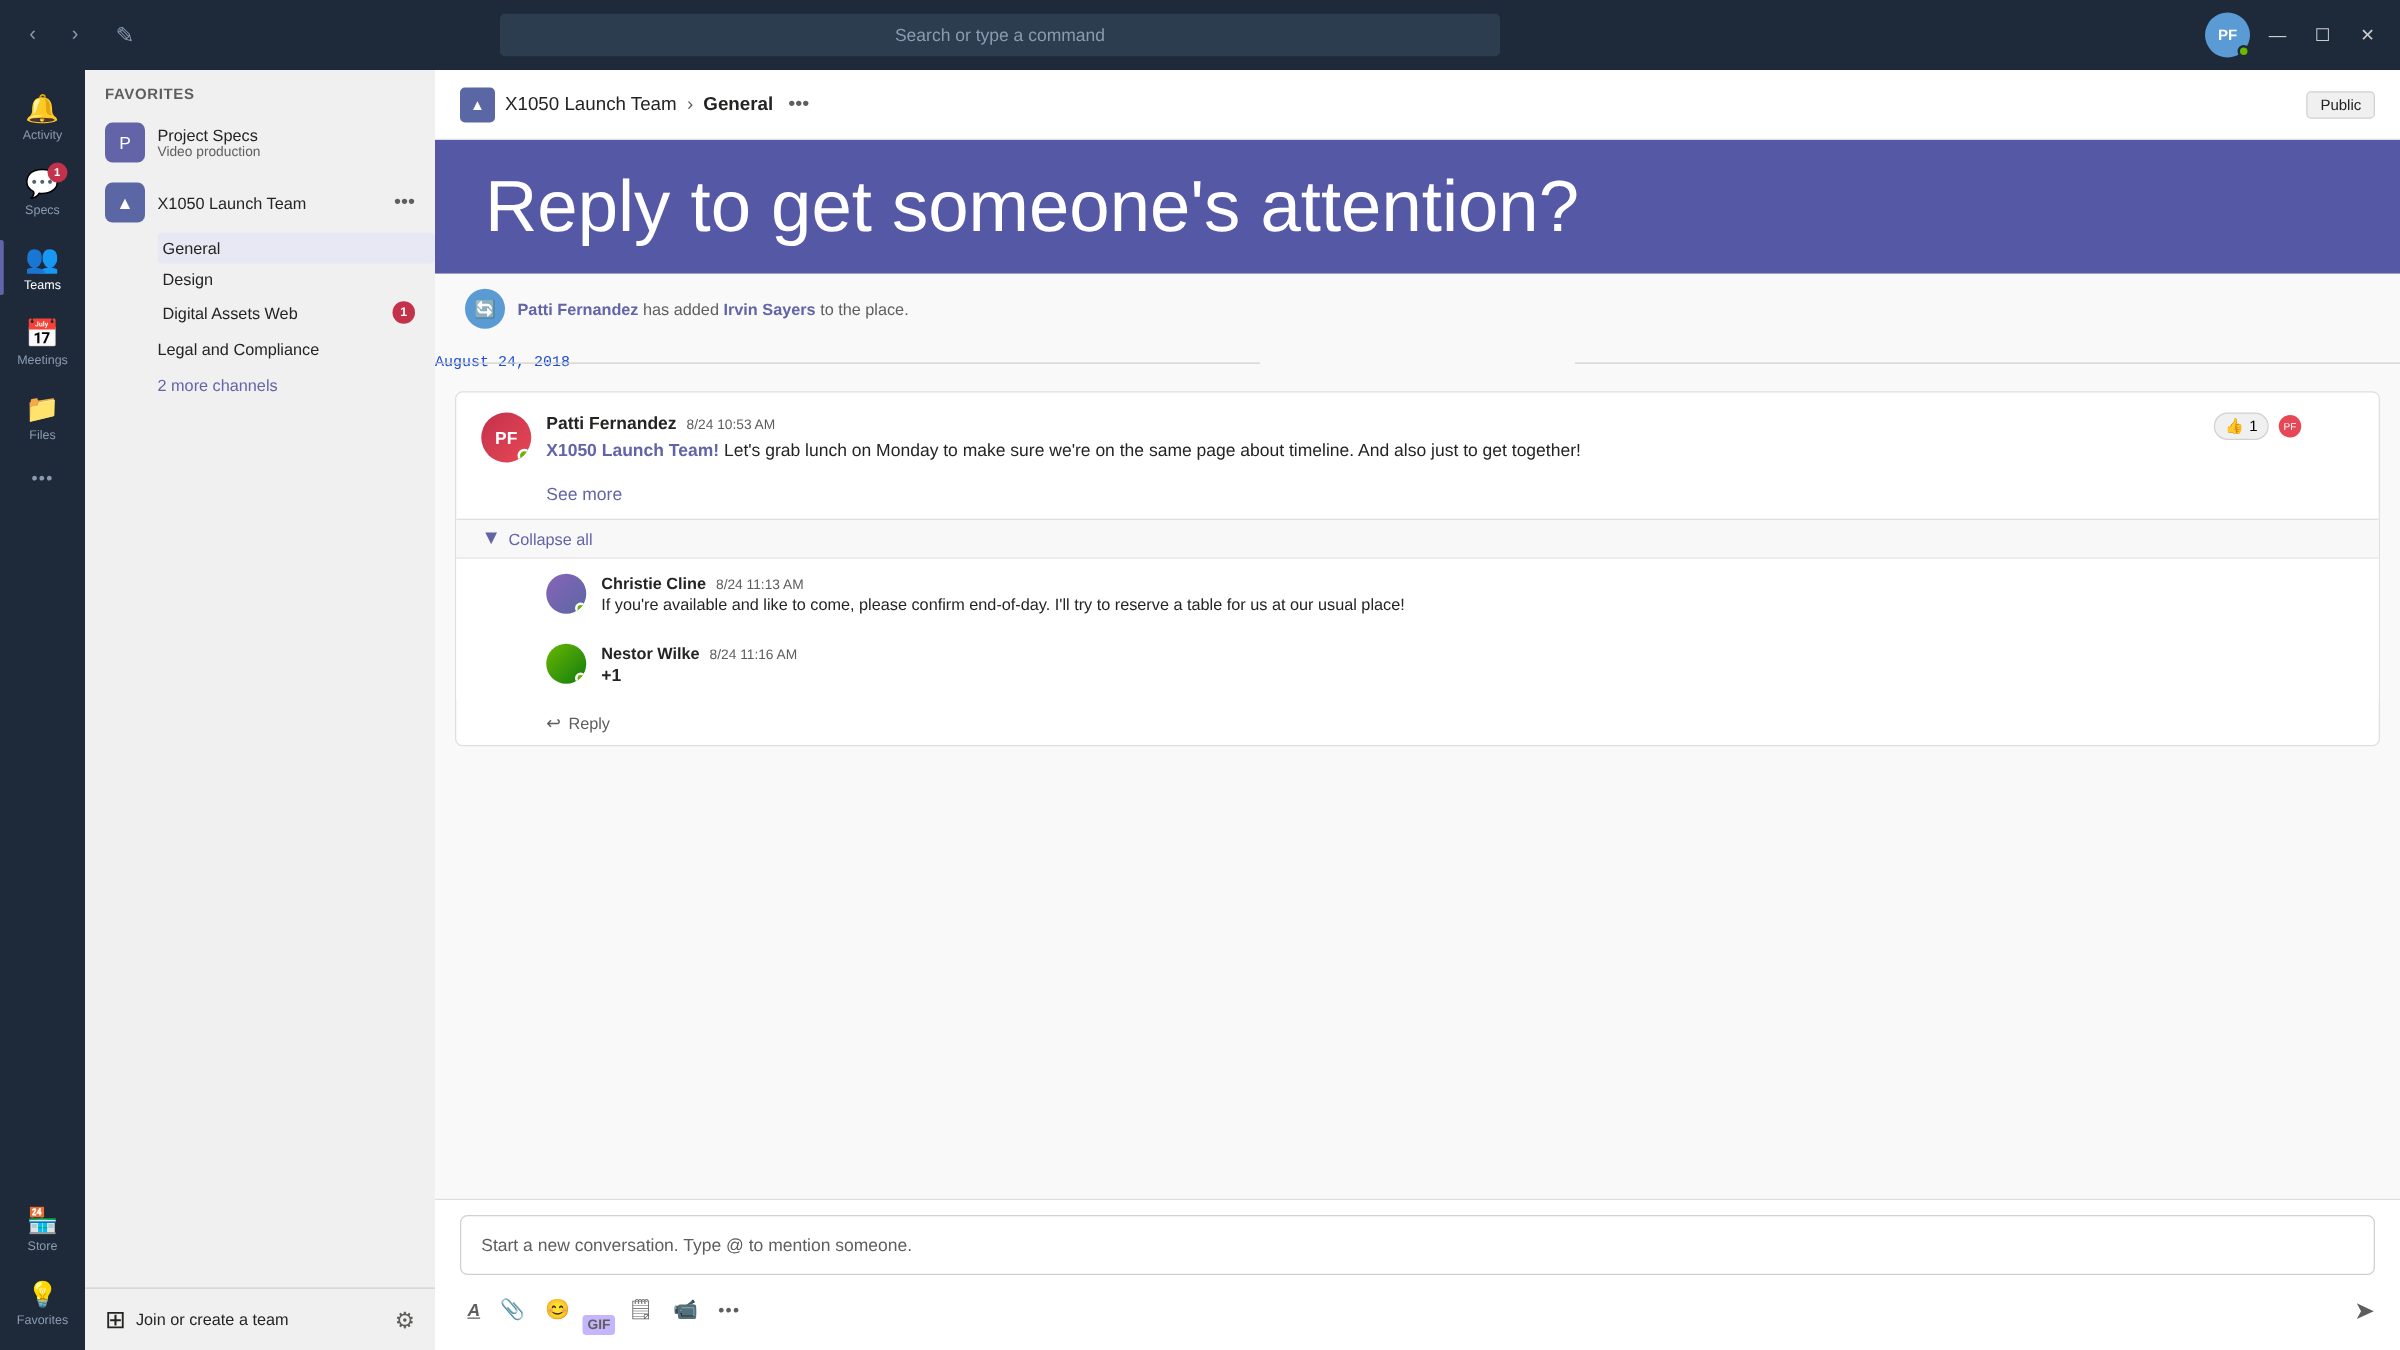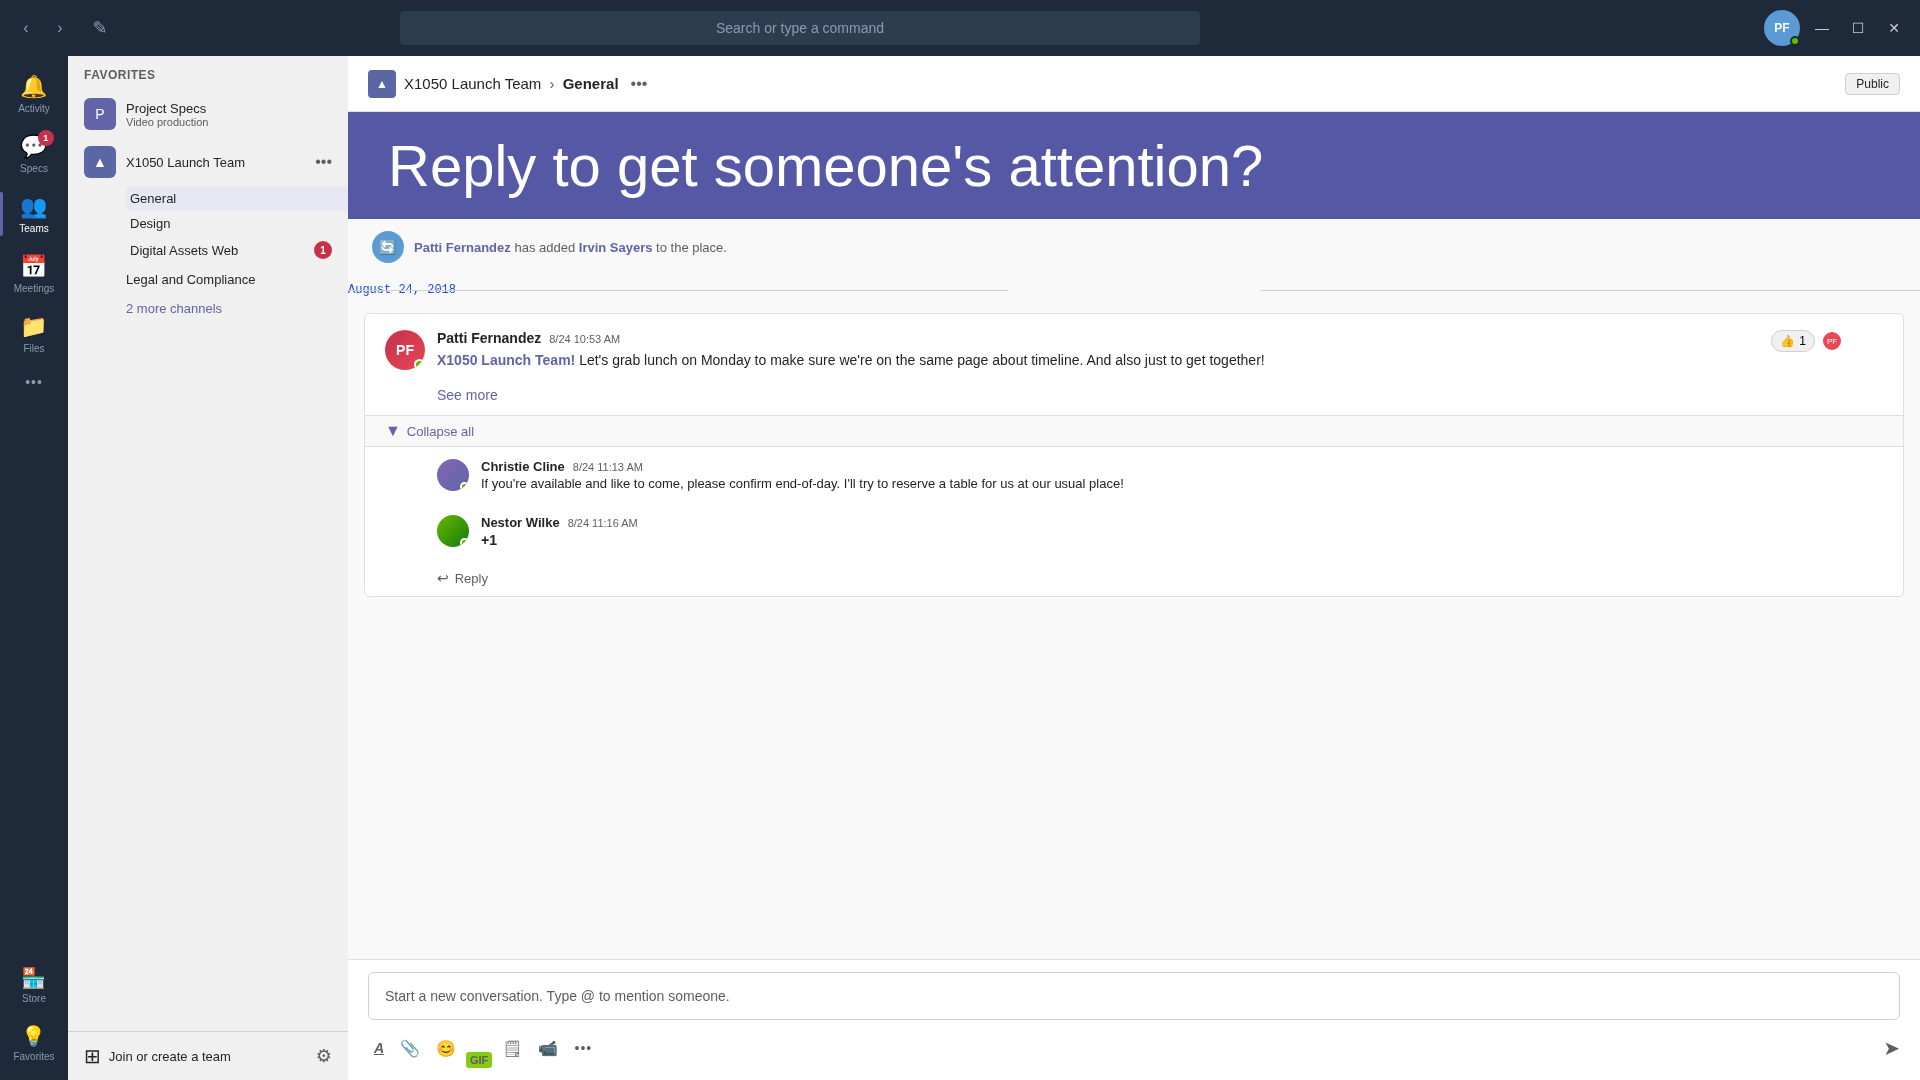--- a/index.html
+++ b/index.html
@@ -659,21 +659,21 @@
     </div>
 
     <div class="compose-area">
       <div class="compose-box">
         <span>Start a new conversation. Type @ to mention someone.</span>
       </div>
       <div class="compose-toolbar">
         <button class="toolbar-btn" style="font-weight: bold; font-style: italic; text-decoration: underline; font-size: 14px;">A</button>
         <button class="toolbar-btn" style="font-size: 16px;">📎</button>
         <button class="toolbar-btn" style="font-size: 16px;">😊</button>
-        <button class="toolbar-btn" style="font-size: 11px; font-weight: bold; background: #84cc16; border-radius: 3px; padding: 2px 4px; margin-top: 24px;">GIF</button>
+        <button class="toolbar-btn" style="font-size: 11px; font-weight: bold; background: #c4b5fd; border-radius: 3px; padding: 2px 4px; margin-top: 24px;">GIF</button>
         <button class="toolbar-btn" style="font-size: 16px;">🗒</button>
         <button class="toolbar-btn" style="font-size: 16px;">📹</button>
         <button class="toolbar-btn" style="font-size: 14px; letter-spacing: 1px;">•••</button>
         <button class="send-btn">
           <span>➤</span>
         </button>
       </div>
     </div>
   </div>
 </div>

